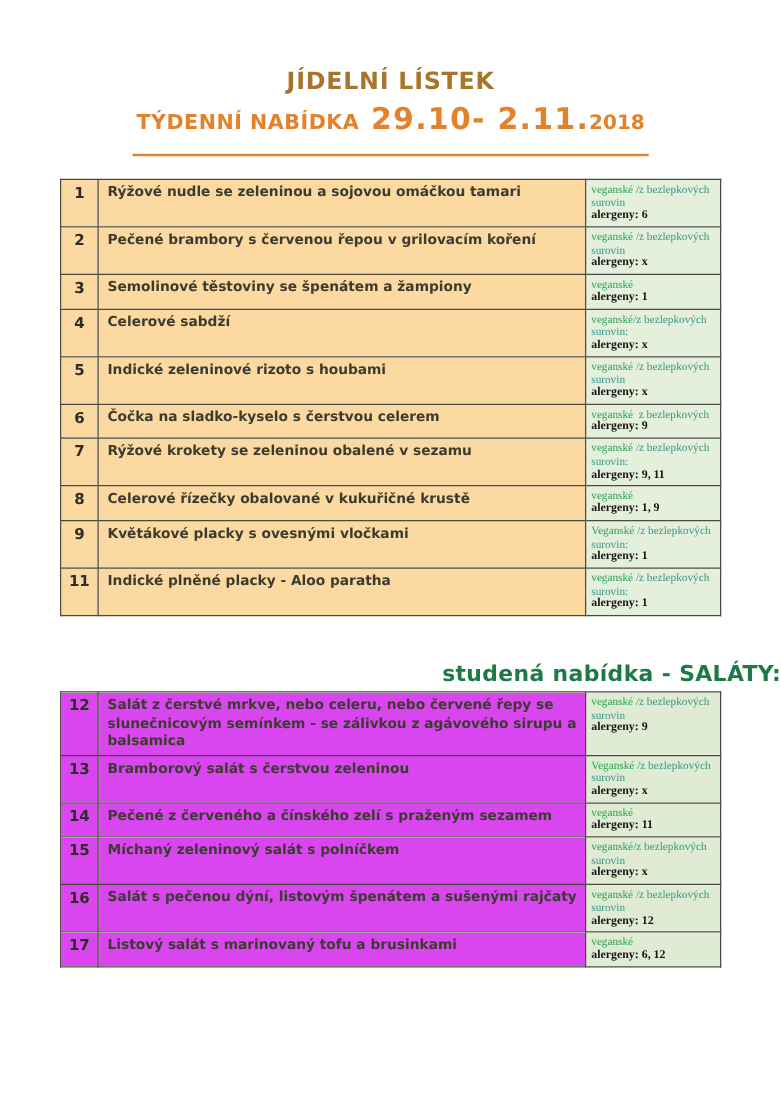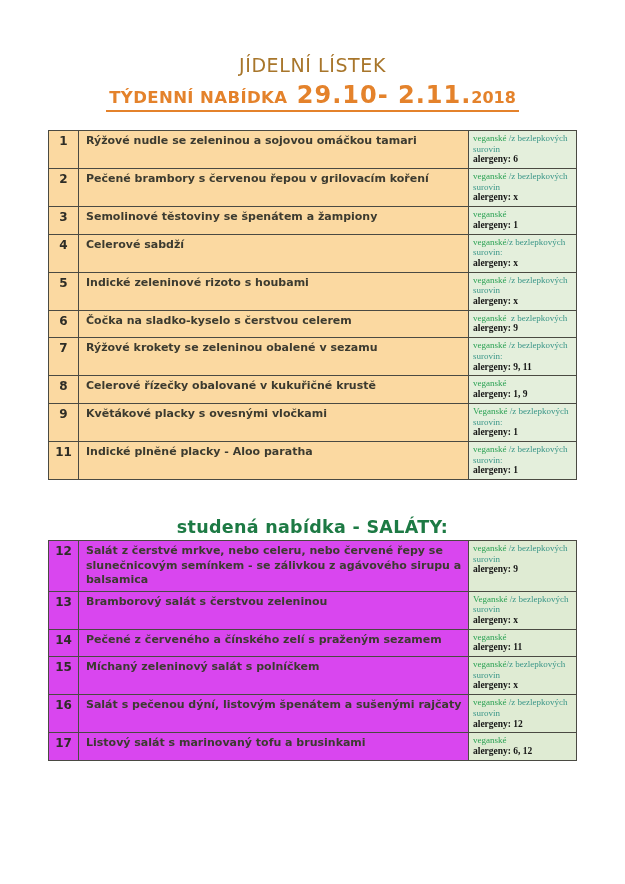--- a/index.html
+++ b/index.html
@@ -5,27 +5,27 @@
   html,body{margin:0;padding:0;}
   body{
     width:625px;height:884px;background:#ffffff;overflow:hidden;
     font-family:"Liberation Sans",sans-serif;
   }
   .page{width:625px;height:884px;position:relative;}
 
   
   .header{padding-top:54px;text-align:center;}
   .doc-title{
-    color:#a8762b;font-size:19px;font-weight:normal;letter-spacing:0.6px;
+    color:#a8762b;font-size:19px;font-weight:bold;letter-spacing:0.6px;
     font-family:"DejaVu Sans",sans-serif;
   }
   .subtitle-wrap{margin-top:5px;}
   .subtitle{
     display:inline-block;color:#e4822b;font-weight:bold;
-    border-bottom:2px solid #e4822b;padding:0 3px 1px 3px;
+    border-bottom:2px solid #e4822b;padding:0 3px 14px 3px;
     font-family:"DejaVu Sans",sans-serif;white-space:nowrap;
   }
   .subtitle .week-label{font-size:16.5px;letter-spacing:0.4px;}
   .subtitle .week-dates{font-size:24px;letter-spacing:1px;}
   .subtitle .week-year{font-size:16px;}
 
   
   table.menu{
     border-collapse:collapse;table-layout:fixed;
     width:528px;margin-left:48px;
@@ -56,21 +56,21 @@
     font-size:9.5px;font-weight:bold;color:#141414;line-height:1.25;
   }
   .warm .num-cell,.warm .name-cell{background:#fbd9a1;}
   .warm .tag-cell{background:#e4efdc;}
   .salads .num-cell,.salads .name-cell{background:#d946ef;}
   .salads .tag-cell{background:#dfebd3;}
   table.menu.warm{margin-top:18px;}
 
   
   .salad-heading{
-    margin-top:37px;margin-bottom:3px;text-align:center;
+    margin-top:37px;margin-bottom:3px;text-align:right;
     color:#1d7a44;font-size:17.5px;font-weight:bold;letter-spacing:0.3px;
     font-family:"DejaVu Sans",sans-serif;
   }
 </style>
 </head>
 <body>
 
 <div class="page">
 
   <div class="header">

